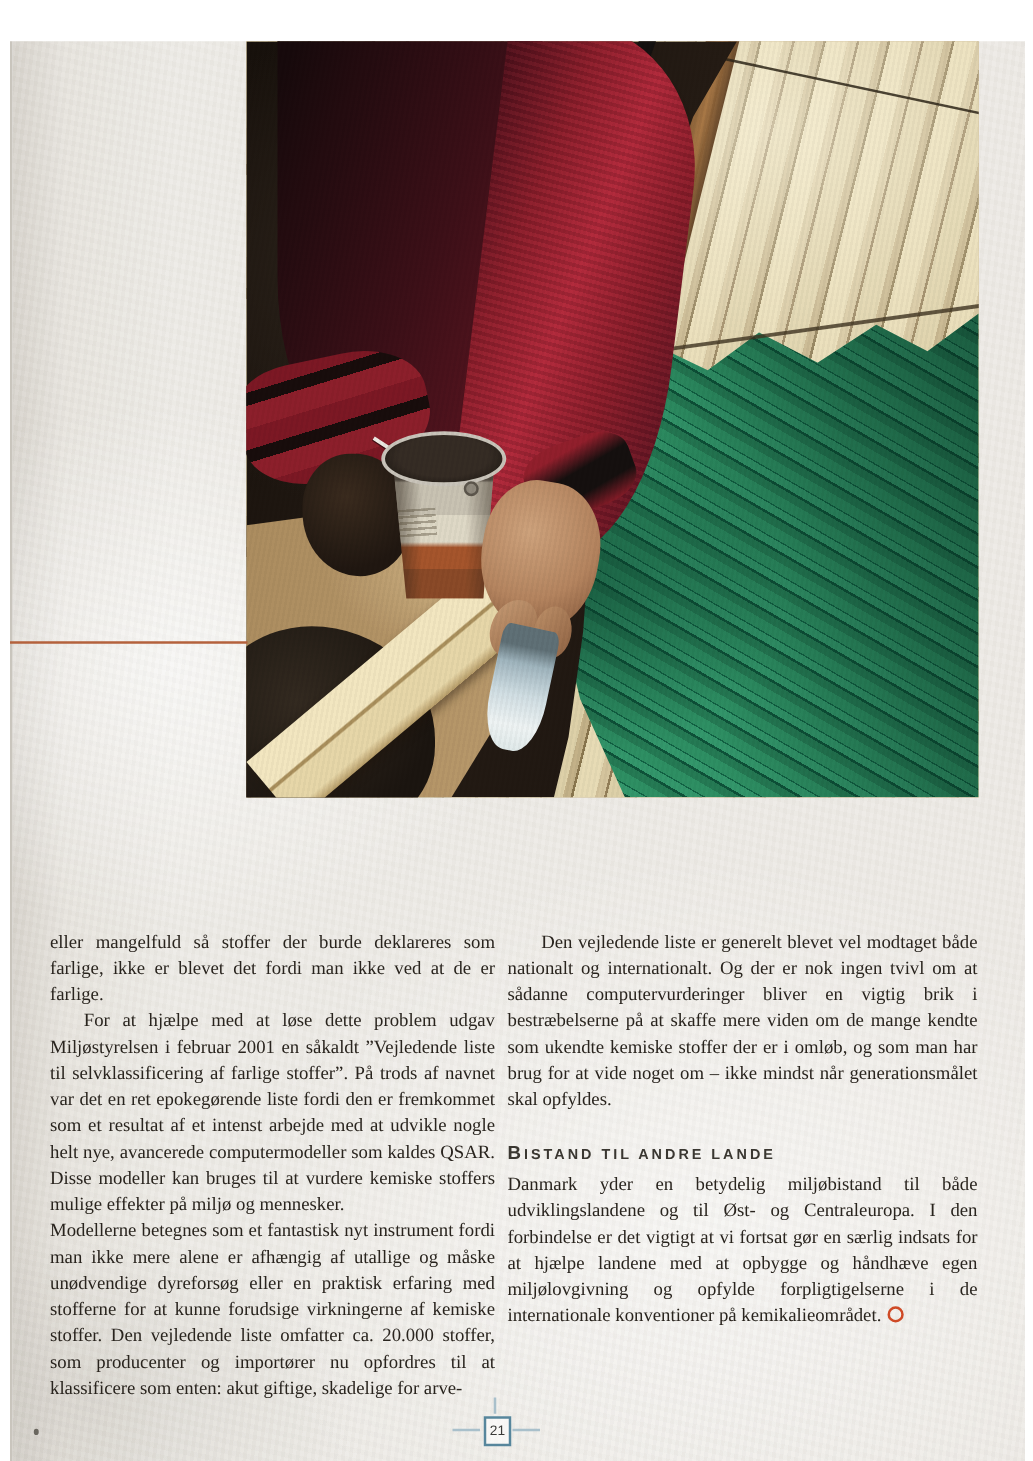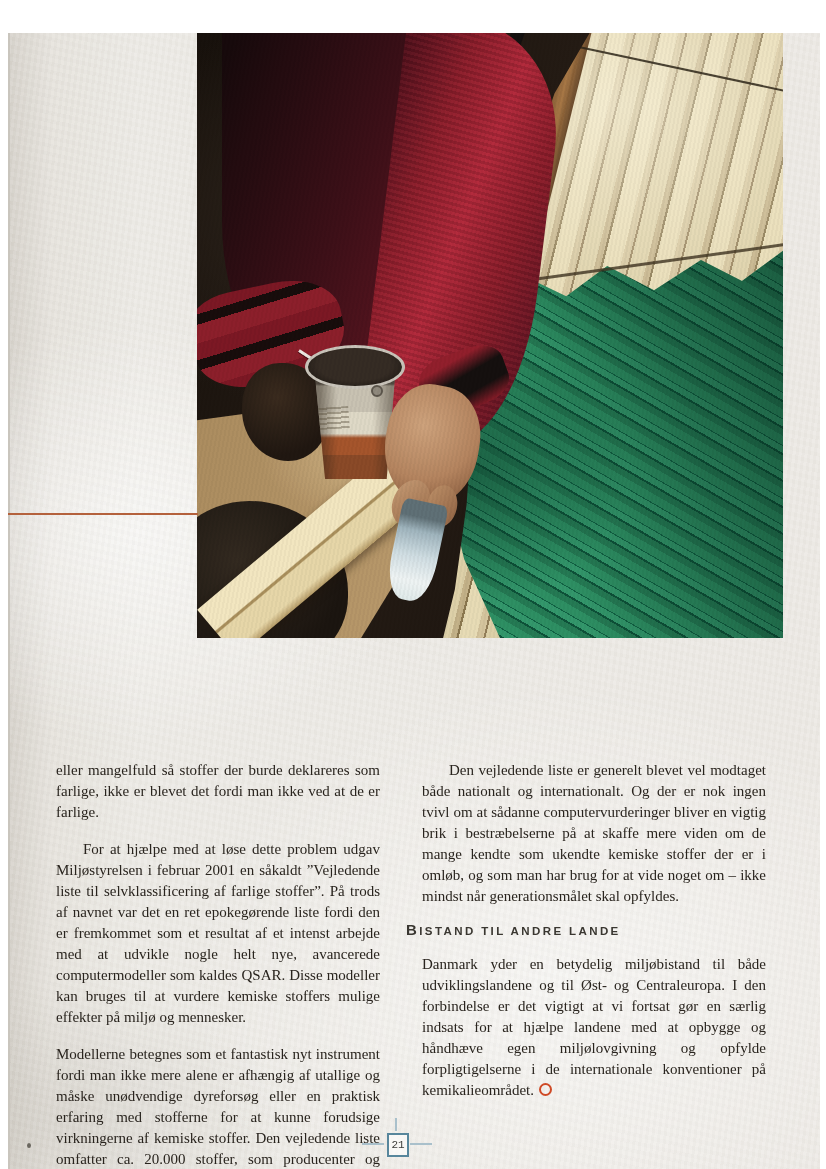--- a/index.html
+++ b/index.html
@@ -89,30 +89,30 @@
       background:
        radial-gradient(120% 90% at 50% 45%, transparent 70%, rgba(20,15,10,.25) 100%),
        repeating-linear-gradient(100deg, rgba(0,0,0,.05) 0 2px, transparent 2px 4px);}
   
   .divider{position:absolute;left:8px;top:513px;width:190px;height:2px;background:#b4613c;}
   .speck{position:absolute;left:27px;top:1143px;width:4px;height:5px;border-radius:50%;background:#6a675f;}
   
   .columns{position:absolute;left:40px;top:744px;width:742px;display:flex;gap:10px;}
   .col{width:356px;}
   .col.right{width:376px;}
-  .col p{margin:16px;font-size:15px;line-height:21px;color:#29241e;text-align:justify;}
+  .col p{margin:0;font-size:15px;line-height:21px;color:#29241e;text-align:justify;}
   .col p.indent{text-indent:27px;}
-  .col h3{margin:13px 0 7px;font-family:"Liberation Sans",sans-serif;font-weight:bold;
+  .col h3{margin:25px 0 7px;font-family:"Liberation Sans",sans-serif;font-weight:bold;
       font-size:11.5px;line-height:14px;letter-spacing:2.4px;color:#3a3731;}
   .col h3::first-letter{font-size:15px;}
   .end-ring{display:inline-block;width:9px;height:9px;border:2px solid #cf4a26;border-radius:50%;
       margin-left:5px;vertical-align:-1px;}
   
   .pagebox{position:absolute;left:387px;top:1133px;width:18px;height:20px;border:2px solid #57869c;
-      box-sizing:content-box;color:#3a3a38;font-family:Liberation Mono, monospace;font-size:11px;
+      box-sizing:content-box;color:#3a3a38;font-family:Liberation Sans, sans-serif;font-size:11px;
       line-height:20px;text-align:center;background:rgba(255,255,255,.6);}
   .dash{position:absolute;background:#a9c0cb;}
   .dash.l{left:362px;top:1143px;width:22px;height:2px;}
   .dash.r{left:410px;top:1143px;width:22px;height:2px;}
   .dash.v{left:395px;top:1118px;width:2px;height:13px;}
 </style>
 </head>
 <body>
 
 <div class="screen">

